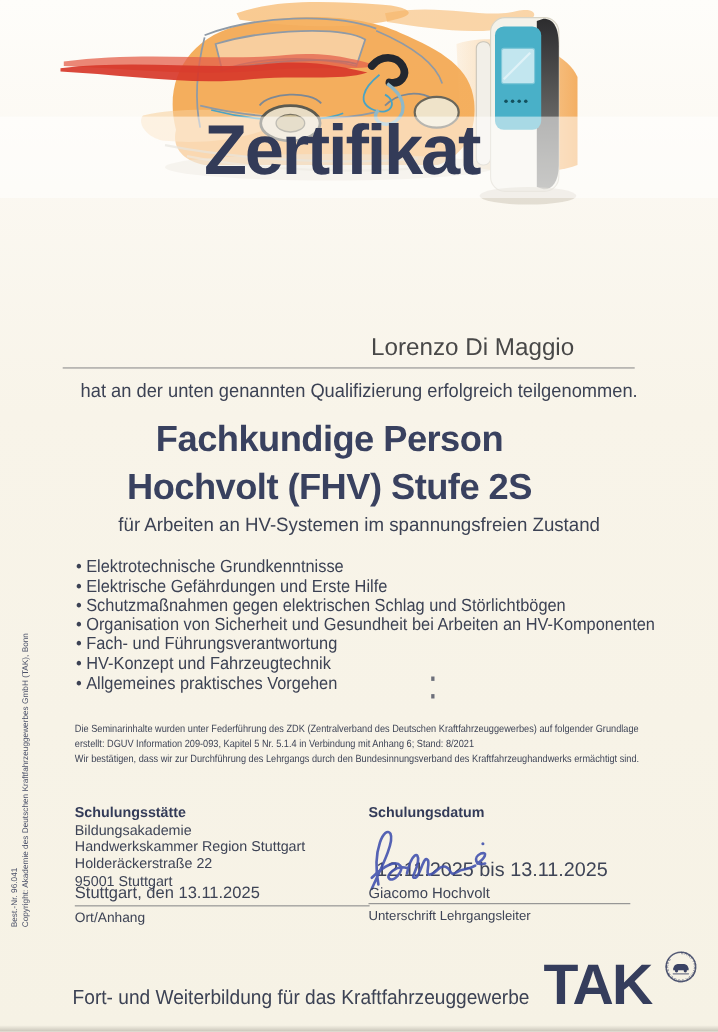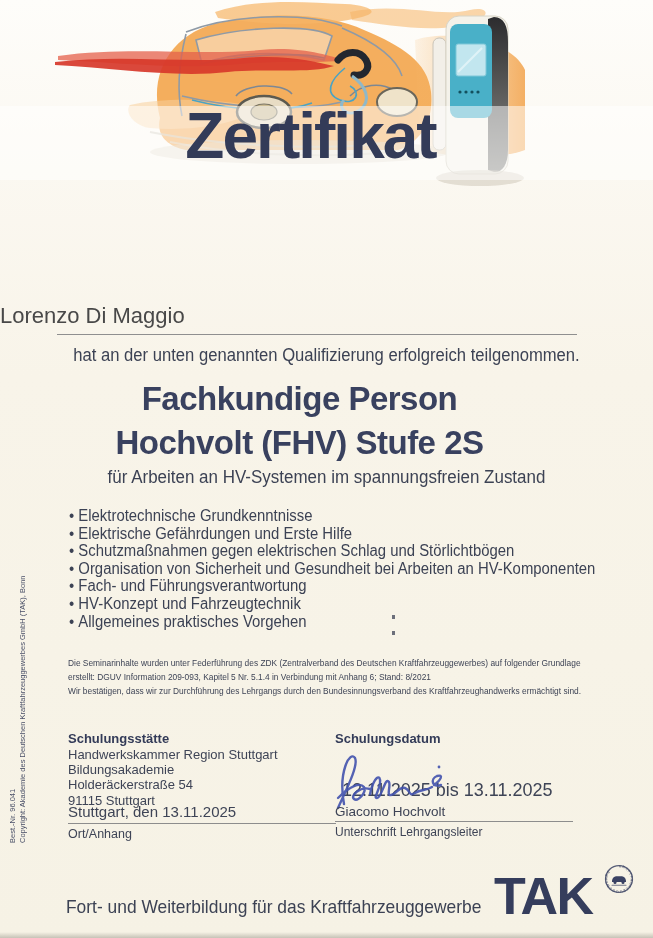--- a/index.html
+++ b/index.html
@@ -11,21 +11,21 @@
   }
   
   .header-art{position:absolute;top:0;left:0;width:653px;height:240px;}
   .title-band{position:absolute;top:106px;left:0;width:653px;height:74px;background:rgba(255,255,255,.52);}
   .cert-title{
     position:absolute;top:99px;left:0;width:653px;text-align:center;
     transform:translateX(-16px);
     font-size:64px;font-weight:bold;letter-spacing:-2px;color:#333b58;
   }
   
-  .recipient-name{position:absolute;top:303px;left:0;width:522px;text-align:left;font-size:22px;color:#484848;}
+  .recipient-name{position:absolute;top:303px;left:0;width:522px;text-align:right;font-size:22px;color:#484848;}
   .name-rule{position:absolute;top:334px;left:57px;width:520px;border-top:1.6px solid #8f8f8f;}
   .intro-line{position:absolute;top:345px;left:0;width:653px;text-align:center;font-size:17.5px;color:#3c4254;transform:scaleX(.95);}
   
   .course-title{position:absolute;top:377px;left:0;width:599px;text-align:center;
     font-size:33px;line-height:44px;font-weight:bold;letter-spacing:-.5px;color:#39415f;}
   .course-subtitle{position:absolute;top:467px;left:0;width:653px;text-align:center;font-size:17.5px;color:#3c4254;transform:scaleX(.97);}
   
   .topics{position:absolute;top:507px;left:69px;width:620px;font-size:16px;line-height:17.6px;
     transform:scaleX(.93);transform-origin:left top;color:#3c4254;}
   .topic{white-space:nowrap;}
@@ -155,24 +155,24 @@
   <div class="scan-artifact"></div>
 
   <div class="legal">
     <div>Die Seminarinhalte wurden unter Federführung des ZDK (Zentralverband des Deutschen Kraftfahrzeuggewerbes) auf folgender Grundlage</div>
     <div>erstellt: DGUV Information 209-093, Kapitel 5 Nr. 5.1.4 in Verbindung mit Anhang 6; Stand: 8/2021</div>
     <div>Wir bestätigen, dass wir zur Durchführung des Lehrgangs durch den Bundesinnungsverband des Kraftfahrzeughandwerks ermächtigt sind.</div>
   </div>
 
   <div class="col-label site-label">Schulungsstätte</div>
   <div class="col-text site-lines">
+    <div>Bildungsakademie</div>
     <div>Handwerkskammer Region Stuttgart</div>
-    <div>Bildungsakademie</div>
-    <div>Holderäckerstraße 54</div>
-    <div>91115 Stuttgart</div>
+    <div>Holderäckerstraße 22</div>
+    <div>95001 Stuttgart</div>
   </div>
   <div class="col-text place-date">Stuttgart, den 13.11.2025</div>
   <div class="left-rule"></div>
   <div class="col-text ort-datum">Ort/Anhang</div>
 
   <div class="col-label date-label">Schulungsdatum</div>
   <div class="col-text date-value">12.11.2025 bis 13.11.2025</div>
   <svg class="signature-svg" width="135" height="66" viewBox="0 0 135 66" xmlns="http://www.w3.org/2000/svg">
     <g fill="none" stroke="#4353ae" stroke-width="2.4" stroke-linecap="round" opacity=".9">
       <path d="M16,58 C10,26 22,4 27,12 C31,20 16,48 10,62"></path>

